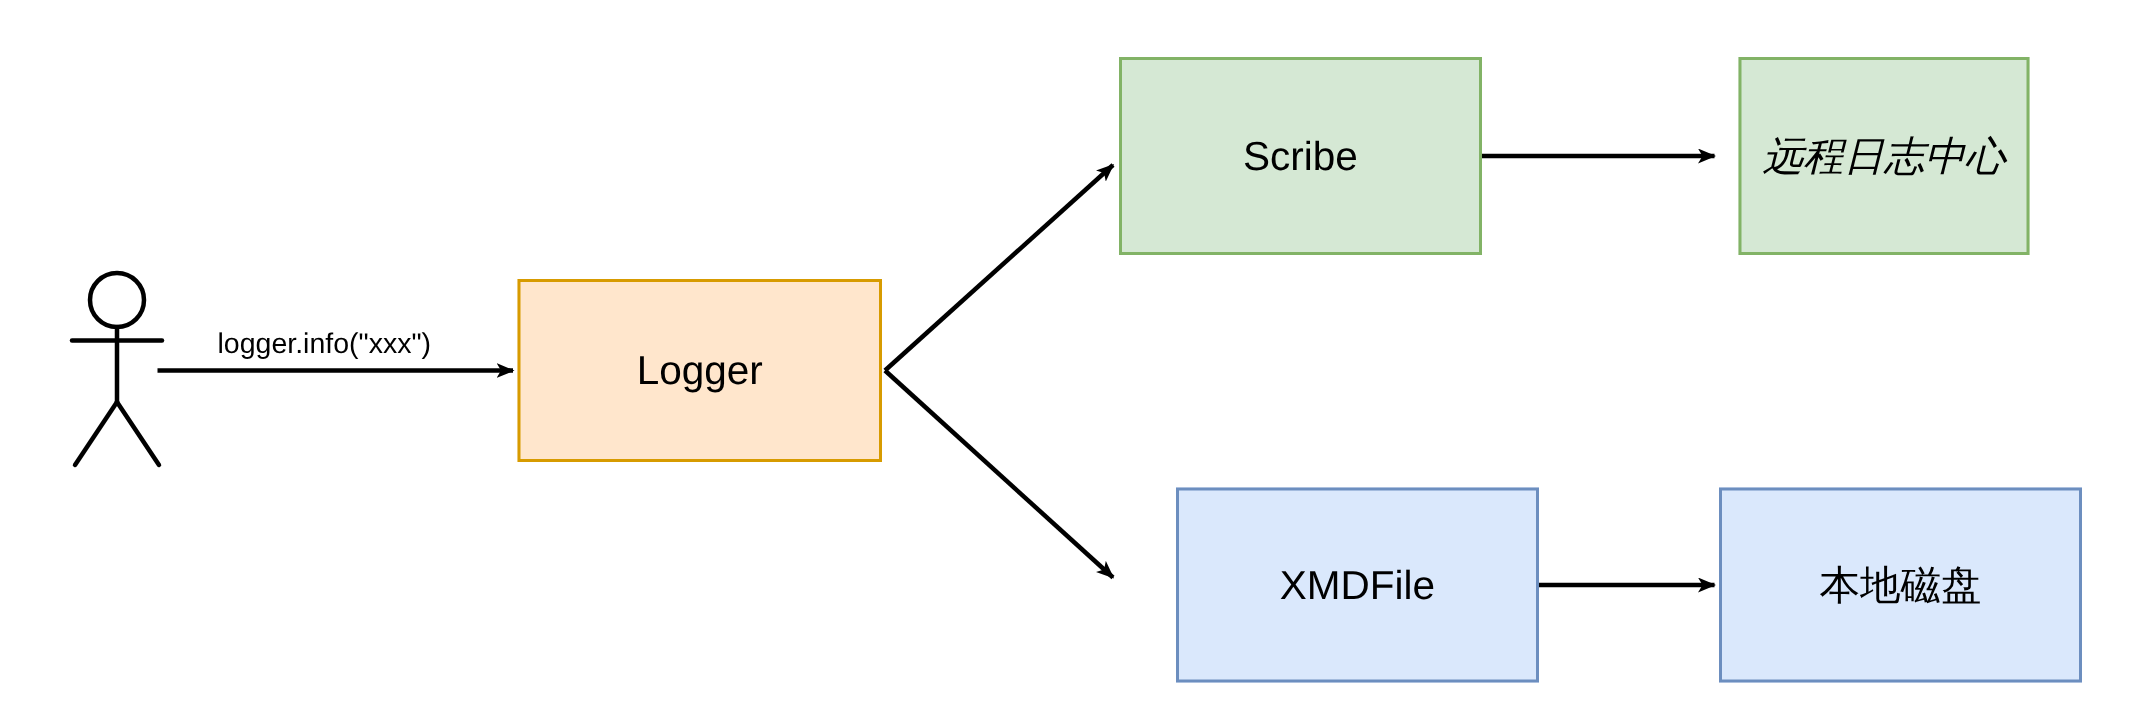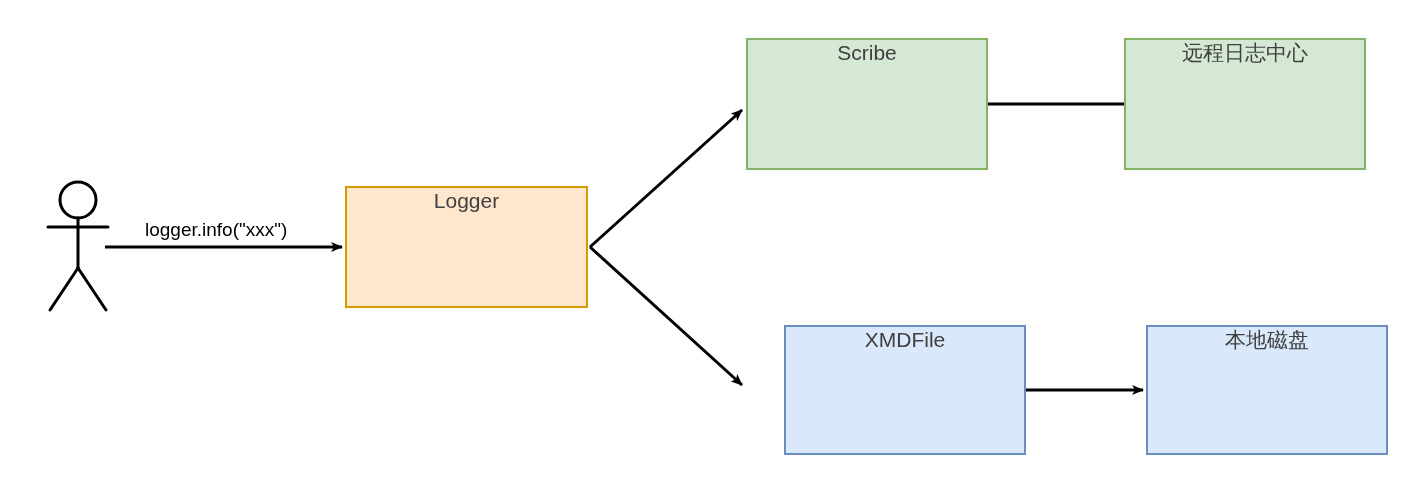--- a/index.html
+++ b/index.html
@@ -15,52 +15,53 @@
     position: relative;
     width: 1422px;
     height: 482px;
     background: #ffffff;
     overflow: hidden;
   }
   .node {
     position: absolute;
     box-sizing: border-box;
     display: flex;
-    align-items: flex-start;
+    align-items: center;
     justify-content: center;
     border-style: solid;
     border-width: 2px;
-    font-size: 21px;
-    color: #404040;
+    font-size: 27px;
+    color: #000000;
     line-height: 1.2;
     text-align: center;
   }
   .node-logger {
     left: 345px;
     top: 186px;
     width: 243px;
     height: 122px;
     background: #FFE6CC;
     border-color: #D79B00;
   }
   .node-scribe {
     left: 746px;
     top: 38px;
     width: 242px;
     height: 132px;
     background: #D5E8D4;
     border-color: #82B366;
   }
   .node-remote-log-center {
-    left: 1124px;
+    left: 1159px;
     top: 38px;
-    width: 242px;
+    width: 194px;
     height: 132px;
     background: #D5E8D4;
     border-color: #82B366;
+    font-style: italic;
   }
   .node-xmdfile {
     left: 746px;
     top: 325px;
     width: 242px;
     height: 130px;
     background: #DAE8FC;
     border-color: #6C8EBF;
     margin-left: 38px;
   }

